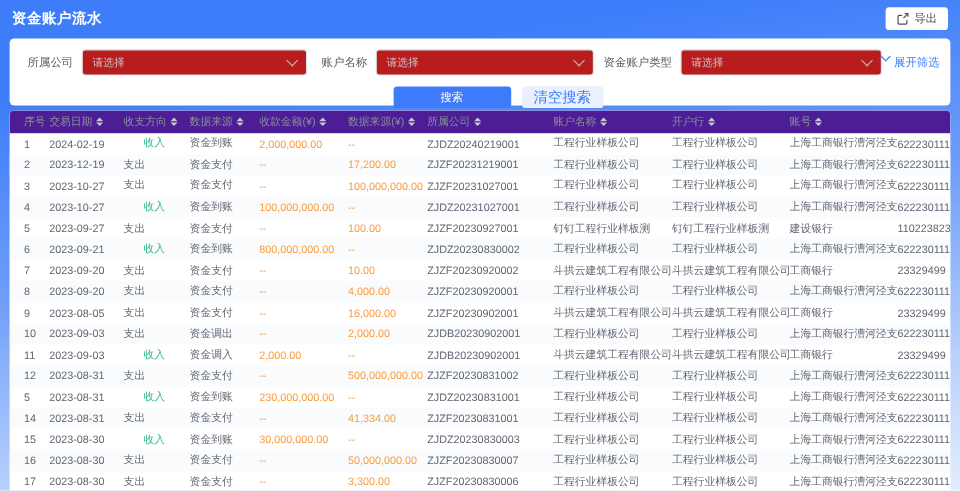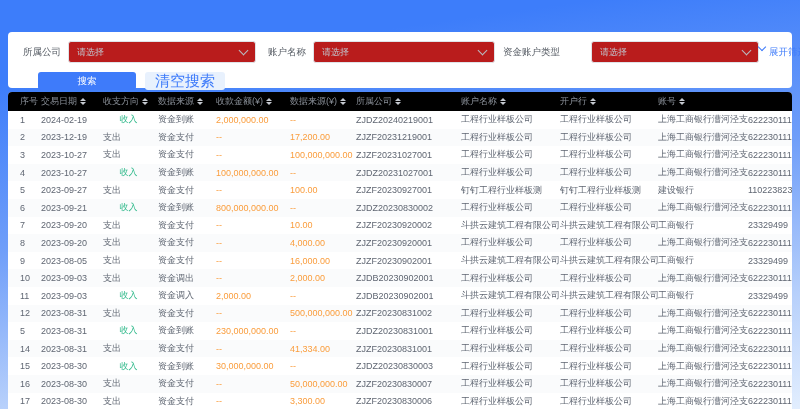--- a/index.html
+++ b/index.html
@@ -13,57 +13,70 @@
   .export-btn{display:flex;align-items:center;gap:4px;background:#ffffff;border:none;border-radius:3px;
     height:19px;padding:0 9px;font-size:9.5px;color:#4a4f57;cursor:pointer;}
   
   .filter-card{position:absolute;left:8px;top:32px;width:784px;height:56px;background:#ffffff;
     border-radius:4px;box-sizing:border-box;padding-top:8px;}
   .filter-row{display:flex;align-items:center;height:24px;}
   .field{display:flex;align-items:center;}
   .f-label{font-size:9.5px;color:#555b63;text-align:right;white-space:nowrap;}
   .field1 .f-label{width:53px;}  .field1 .select{width:188px;margin-left:7px;}
   .field2{margin-left:10px;} .field2 .f-label{width:40px;} .field2 .select{width:182px;margin-left:7px;}
-  .field3{margin-left:5px;gap:24px;}  .field3 .f-label{width:60px;} .field3 .select{width:168px;margin-left:7px;}
+  .field3{margin-left:5px;}  .field3 .f-label{width:60px;} .field3 .select{width:168px;margin-left:7px;}
   .select{height:22px;border:1px solid #dfe3e8;border-radius:3px;background:#b91c1c;display:flex;
     align-items:center;justify-content:space-between;padding:0 8px;box-sizing:border-box;cursor:pointer;}
   .placeholder{color:#c0c4cc;font-size:9px;}
   .sel-chev{width:6px;height:6px;border-right:1px solid #b8bcc2;border-bottom:1px solid #b8bcc2;
     transform:rotate(45deg);margin-top:-3px;flex:0 0 auto;}
   .expand-link{margin-left:auto;margin-right:13px;display:flex;align-items:flex-start;gap:4px;
     color:#3e7bfa;font-size:9.5px;cursor:pointer;white-space:nowrap;}
   .expand-chev{width:5px;height:5px;border-right:1.2px solid #3e7bfa;border-bottom:1.2px solid #3e7bfa;
     transform:rotate(45deg);margin-top:-2px;}
-  .btn-row{display:flex;align-items:center;margin:8px 0 0 30px;}
+  .btn-row{display:flex;align-items:center;margin:8px 0 0 30px;justify-content:center;}
   .search-btn{width:98px;height:18px;background:#3e7bfa;color:#fff;border:none;border-radius:3px;
     font-size:9.5px;cursor:pointer;}
   .clear-btn{margin-left:9px;height:18px;padding:0 10px;background:#e8f1fd;color:#3e7bfa;border:none;
-    border-radius:3px;font-size:15px;cursor:pointer;}
+    border-radius:3px;font-size:12px;cursor:pointer;}
   
   .table-card{position:absolute;left:8px;top:92px;width:784px;bottom:0;background:#ffffff;
     border-radius:4px 4px 0 0;overflow:hidden;}
   .grid-row{display:grid;grid-template-columns:21px 62px 55px 58px 74px 66px 105px 99px 98px 90px 1fr;
     padding-left:12px;align-items:center;box-sizing:border-box;}
-  .thead{height:19px;background:#000000;}
+  .thead{height:19px;background:#4c1d95;}
   .th{font-size:9px;color:#8a9099;display:flex;align-items:center;gap:3px;white-space:nowrap;overflow:hidden;}
   .caret{display:inline-flex;flex-direction:column;gap:1px;}
   .caret i{display:block;width:0;height:0;border-left:3px solid transparent;border-right:3px solid transparent;}
   .caret .up{border-bottom:3px solid #c4c8cf;}
   .caret .down{border-top:3px solid #c4c8cf;}
   .tr{height:17.6px;}
   .tr:nth-child(even){background:#fafbfc;}
   .td{font-size:9px;color:#5f6672;white-space:nowrap;overflow:hidden;padding-right:4px;}
   .td.dir-in{color:#2fb98a;text-align:center;}
   .td.amount{color:#fa9d3d;}
 </style>
 </head>
 <body>
 
 <div class="page">
 
+  <div class="topbar">
+    <div class="page-title">资金账户流水</div>
+    <button class="export-btn">
+      <span style="display:flex;">
+        <svg width="11" height="11" viewBox="0 0 12 12">
+          <path d="M9.5 7.2v2.8a1 1 0 0 1-1 1h-6a1 1 0 0 1-1-1v-6a1 1 0 0 1 1-1h2.8" fill="none" stroke="#4a4f57" stroke-width="1.1"></path>
+          <path d="M7.6 1.5h2.9v2.9" fill="none" stroke="#4a4f57" stroke-width="1.1"></path>
+          <path d="M10.3 1.7L6.4 5.6" fill="none" stroke="#4a4f57" stroke-width="1.1"></path>
+        </svg>
+      </span>
+      <span>导出</span>
+    </button>
+  </div>
 
   <div class="filter-card">
     <div class="filter-row">
       <div class="field field1">
         <span class="f-label">所属公司</span>
         <div class="select">
           <span class="placeholder">请选择</span>
           <span class="sel-chev"></span>
         </div>
       </div>

